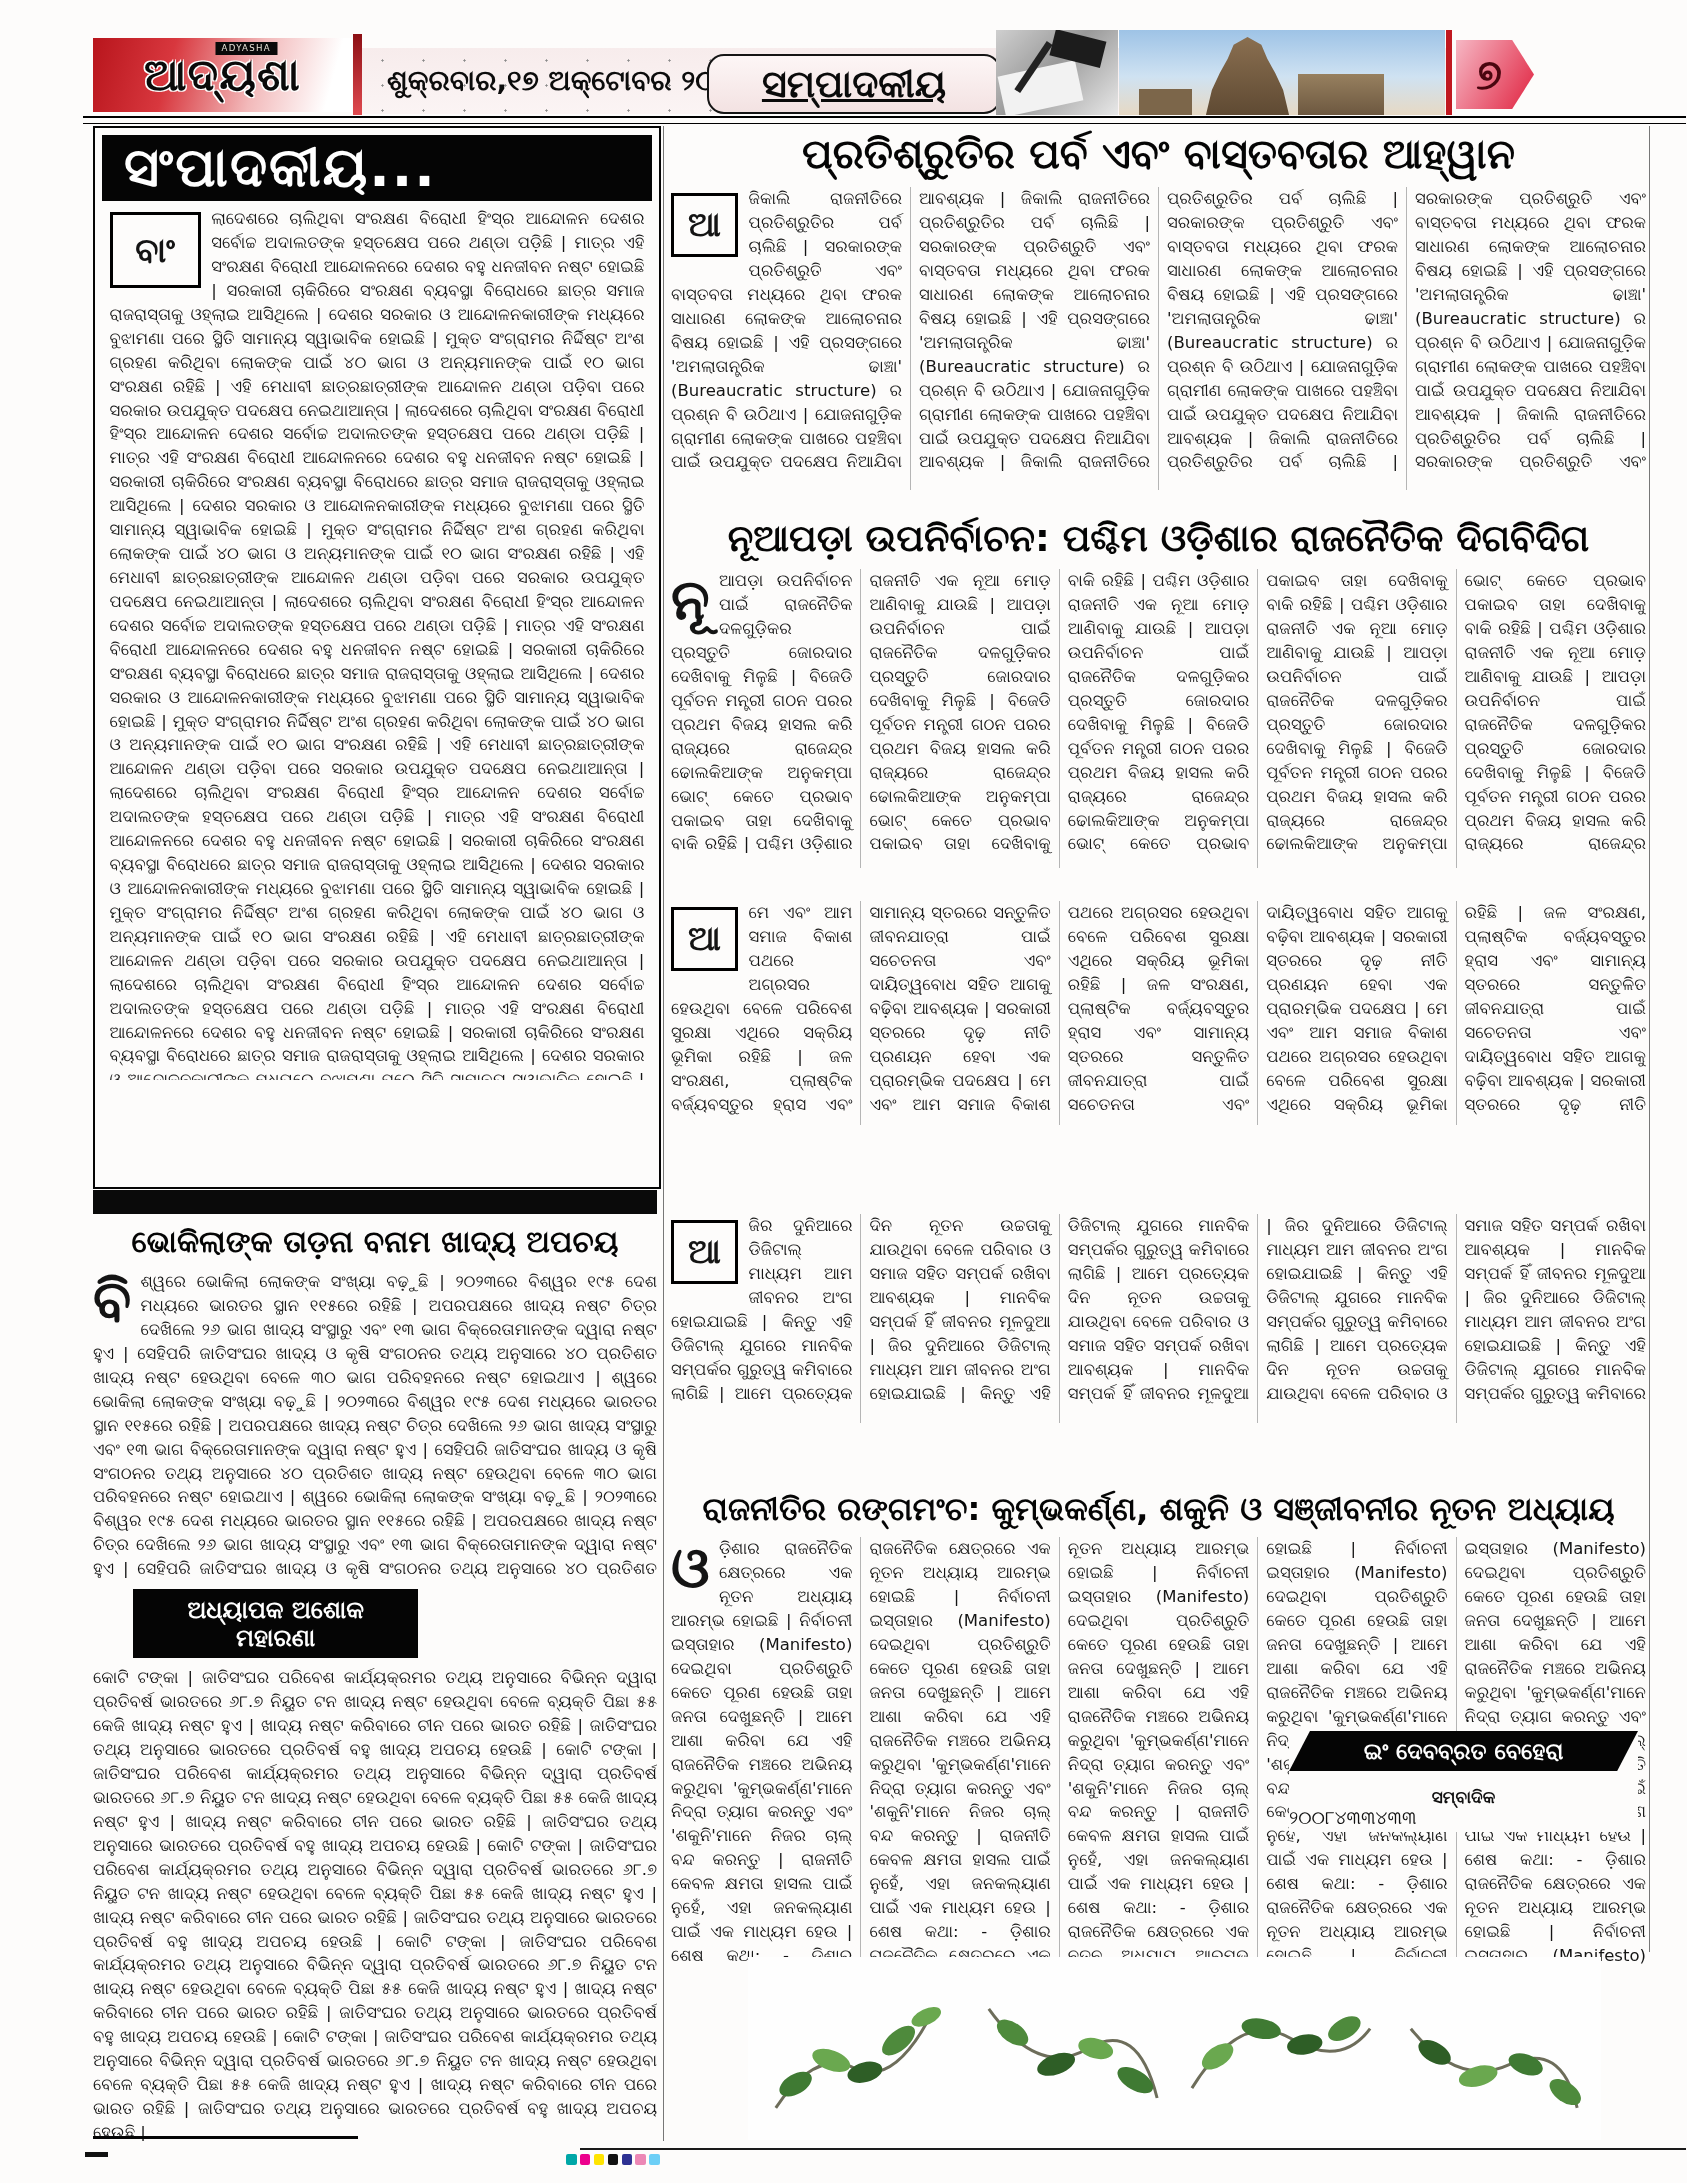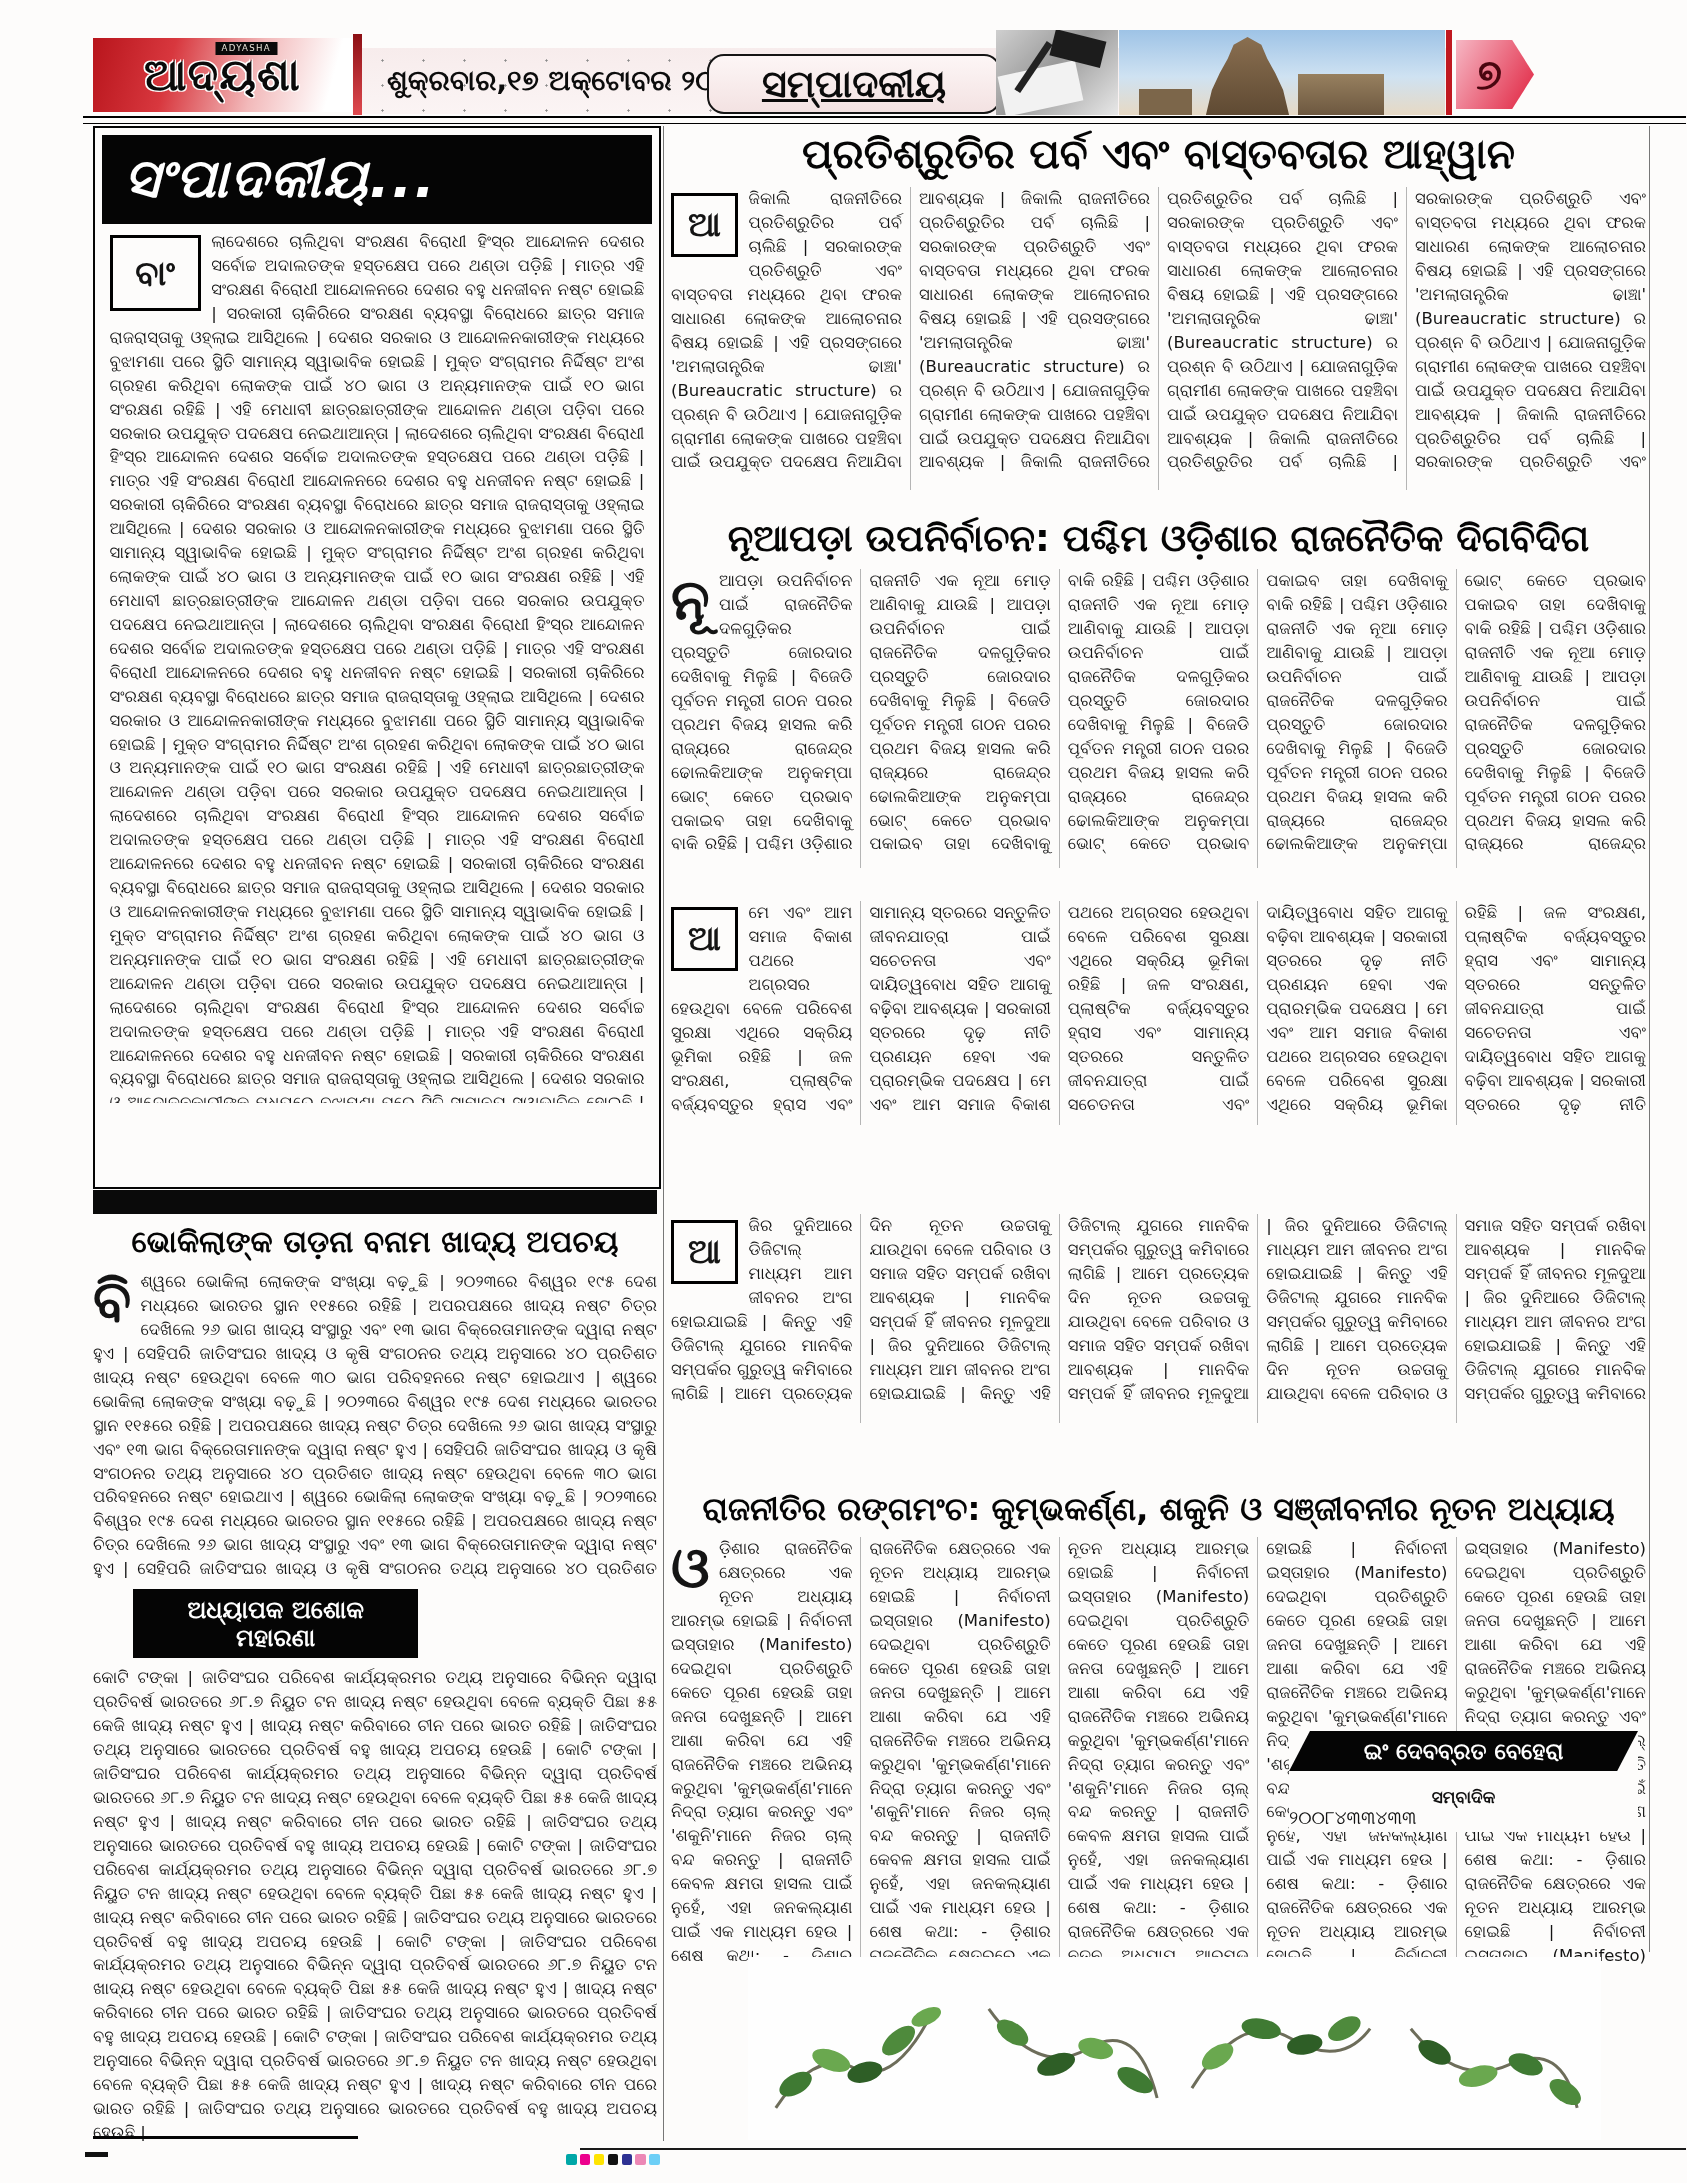--- a/index.html
+++ b/index.html
@@ -37,22 +37,22 @@
   #page-no-shape{left:1456px;top:40px;width:78px;height:69px;
     background:linear-gradient(120deg,#f6b7c4 0%,#e02340 100%);
     clip-path:polygon(0 0,72% 0,100% 50%,72% 100%,0 100%);
     display:flex;align-items:center;justify-content:center;}
   #page-no{font-size:42px;font-weight:800;color:#49060f;margin-right:12px;}
   #mast-rule{left:83px;top:116px;width:1603px;height:4.6px;border-top:2.6px solid #000;border-bottom:0.7px solid #000;}
   
   .vrule{width:1.3px;background:#777;}
   
   #edit-box{left:93px;top:126px;width:564px;height:1059px;border:2px solid #050505;background:#fdfcfb;}
-  #edit-head{margin:6.6px;height:89px;background:#050505;color:#fff;display:flex;align-items:center;
-    font-style:italic;font-weight:800;font-size:54px;padding-left:22.5px;letter-spacing:2px;}
+  #edit-head{margin:6.6px;height:66px;background:#050505;color:#fff;display:flex;align-items:center;
+    font-weight:800;font-size:54px;padding-left:22.5px;letter-spacing:2px;}
   .art-title{text-align:center;font-weight:800;color:#050505;}
   #l1-title{font-size:32px;margin:12px 0 9.3px;}
   .bodytext{font-size:16.5px;line-height:1.45;text-align:justify;color:#141414;overflow:hidden;}
   #l1-body{margin:0 14.6px;height:873px;}
   .dropbox{float:left;width:85px;height:70px;border:3.3px solid #000;margin:5.3px 10.6px 4px 0;
     display:flex;align-items:center;justify-content:center;font-size:34px;font-weight:800;}
   .dropplain{float:left;font-size:56px;font-weight:800;line-height:1;margin:2.6px 9.3px 0 0;}
   #edit-divider{left:93px;top:1190px;width:564px;height:24px;background:#0a0a0a;}
   #l2-wrap{left:93px;top:1221px;width:564px;height:920px;overflow:hidden;}
   #l2-title{font-size:30px;margin:2.6px 0 10.6px;}

